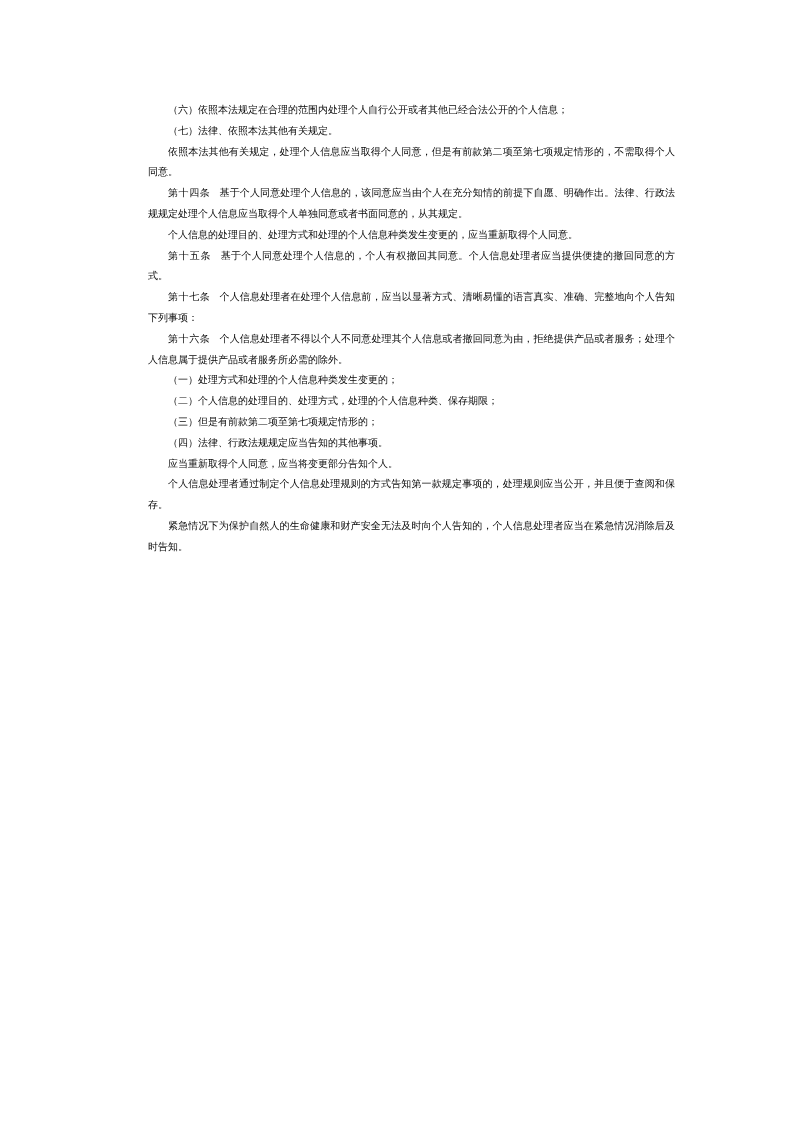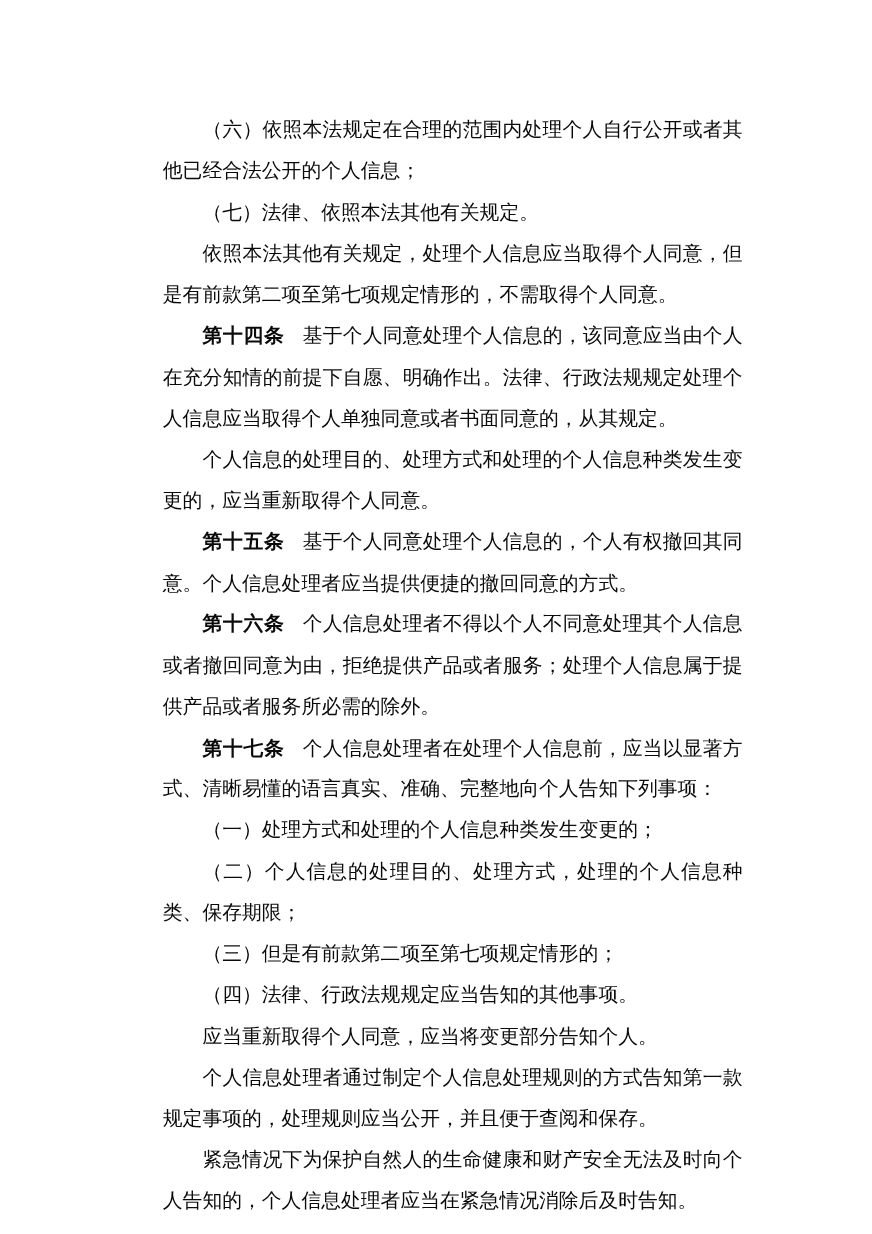--- a/index.html
+++ b/index.html
@@ -15,53 +15,53 @@
   }
   .page {
     position: relative;
     width: 793px;
     height: 1122px;
     box-sizing: border-box;
     padding: 100px 118px 0 148px;
     background: #ffffff;
   }
   .doc-body {
-    font-size: 18px;
+    font-size: 10px;
     line-height: 2.08;
     text-align: justify;
     text-justify: inter-ideograph;
     color: #0a0a0a;
   }
   p.para {
     margin: 0;
     text-indent: 2em;
     white-space: normal;
   }
   p.para .article-no {
-    font-weight: bold;
+    font-weight: normal;
     letter-spacing: 0.5px;
   }
   p.para .gap {
     display: inline-block;
     width: 0.9em;
   }
 </style>
 </head>
 <body>
 
 <div class="page">
   <div class="doc-body" id="doc-body">
       <p class="para"><span>（六）依照本法规定在合理的范围内处理个人自行公开或者其他已经合法公开的个人信息；</span></p>
       <p class="para"><span>（七）法律、依照本法其他有关规定。</span></p>
       <p class="para"><span>依照本法其他有关规定，处理个人信息应当取得个人同意，但是有前款第二项至第七项规定情形的，不需取得个人同意。</span></p>
       <p class="para"><span class="article-no">第十四条</span><span class="gap"></span><span>基于个人同意处理个人信息的，该同意应当由个人在充分知情的前提下自愿、明确作出。法律、行政法规规定处理个人信息应当取得个人单独同意或者书面同意的，从其规定。</span></p>
       <p class="para"><span>个人信息的处理目的、处理方式和处理的个人信息种类发生变更的，应当重新取得个人同意。</span></p>
       <p class="para"><span class="article-no">第十五条</span><span class="gap"></span><span>基于个人同意处理个人信息的，个人有权撤回其同意。个人信息处理者应当提供便捷的撤回同意的方式。</span></p>
+      <p class="para"><span class="article-no">第十七条</span><span class="gap"></span><span>个人信息处理者在处理个人信息前，应当以显著方式、清晰易懂的语言真实、准确、完整地向个人告知下列事项：</span></p>
       <p class="para"><span class="article-no">第十六条</span><span class="gap"></span><span>个人信息处理者不得以个人不同意处理其个人信息或者撤回同意为由，拒绝提供产品或者服务；处理个人信息属于提供产品或者服务所必需的除外。</span></p>
-      <p class="para"><span class="article-no">第十七条</span><span class="gap"></span><span>个人信息处理者在处理个人信息前，应当以显著方式、清晰易懂的语言真实、准确、完整地向个人告知下列事项：</span></p>
       <p class="para"><span>（一）处理方式和处理的个人信息种类发生变更的；</span></p>
       <p class="para"><span>（二）个人信息的处理目的、处理方式，处理的个人信息种类、保存期限；</span></p>
       <p class="para"><span>（三）但是有前款第二项至第七项规定情形的；</span></p>
       <p class="para"><span>（四）法律、行政法规规定应当告知的其他事项。</span></p>
       <p class="para"><span>应当重新取得个人同意，应当将变更部分告知个人。</span></p>
       <p class="para"><span>个人信息处理者通过制定个人信息处理规则的方式告知第一款规定事项的，处理规则应当公开，并且便于查阅和保存。</span></p>
       <p class="para"><span>紧急情况下为保护自然人的生命健康和财产安全无法及时向个人告知的，个人信息处理者应当在紧急情况消除后及时告知。</span></p>
     </div>
 </div>
 

